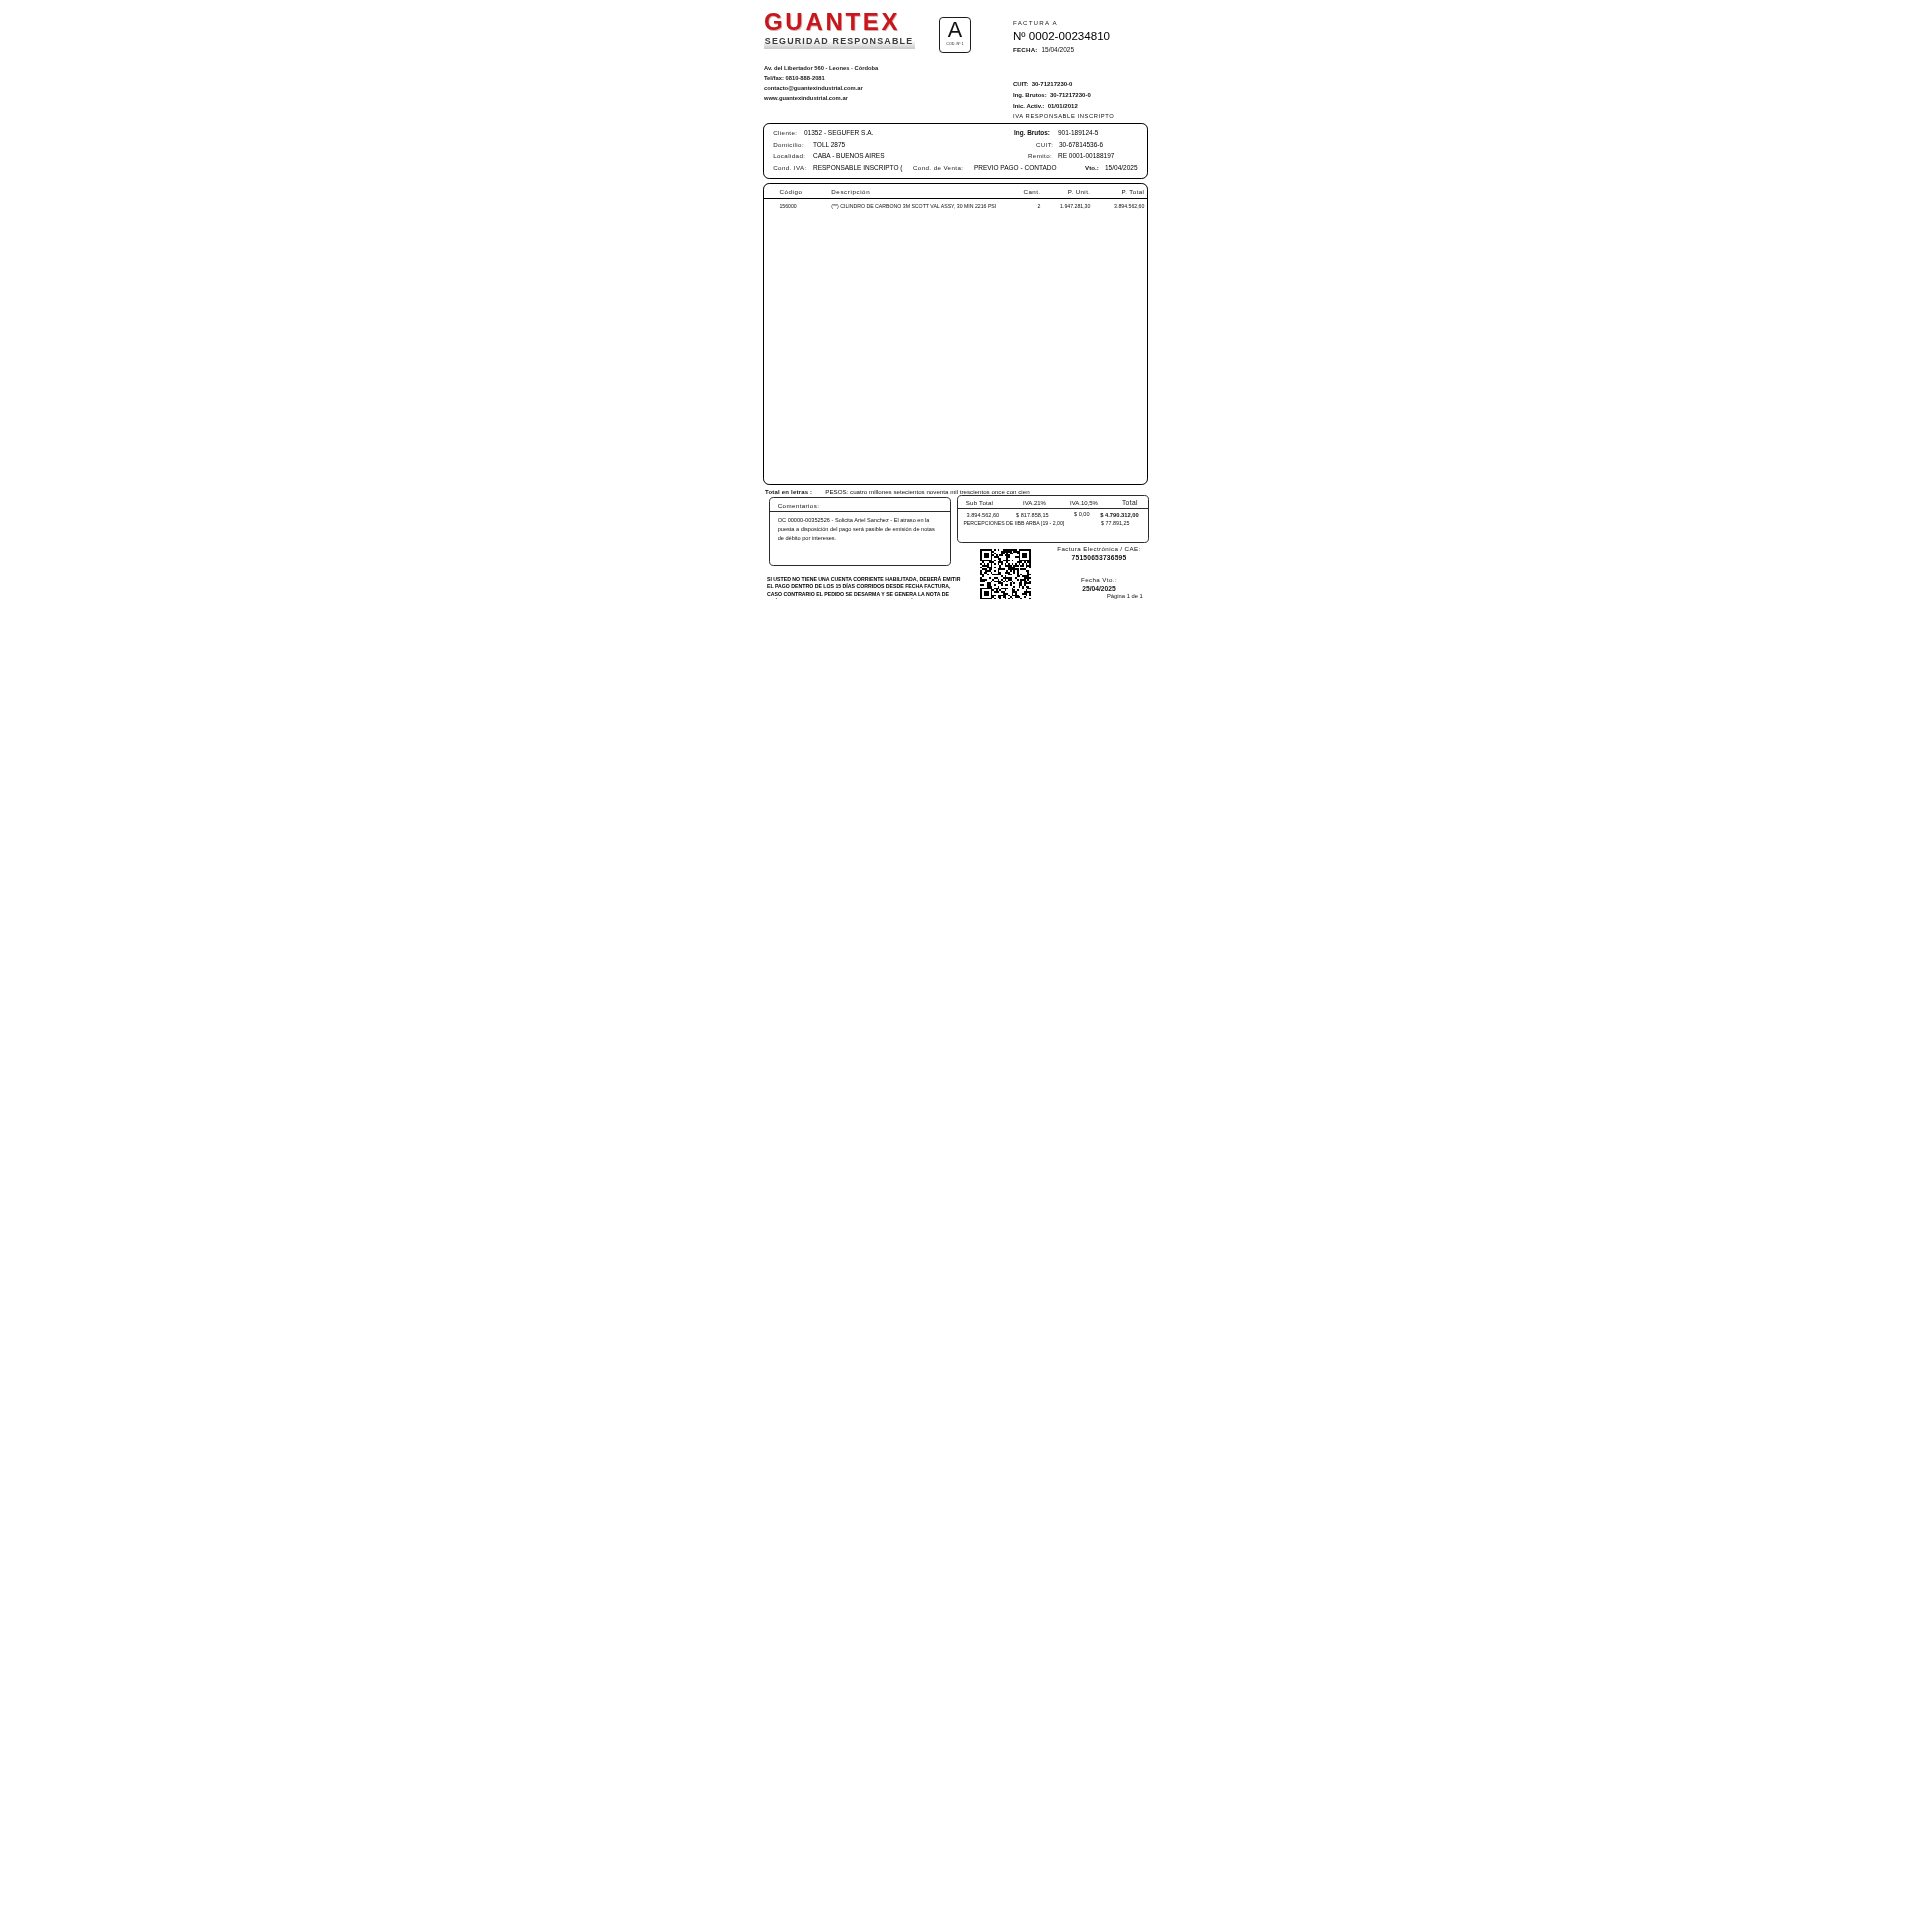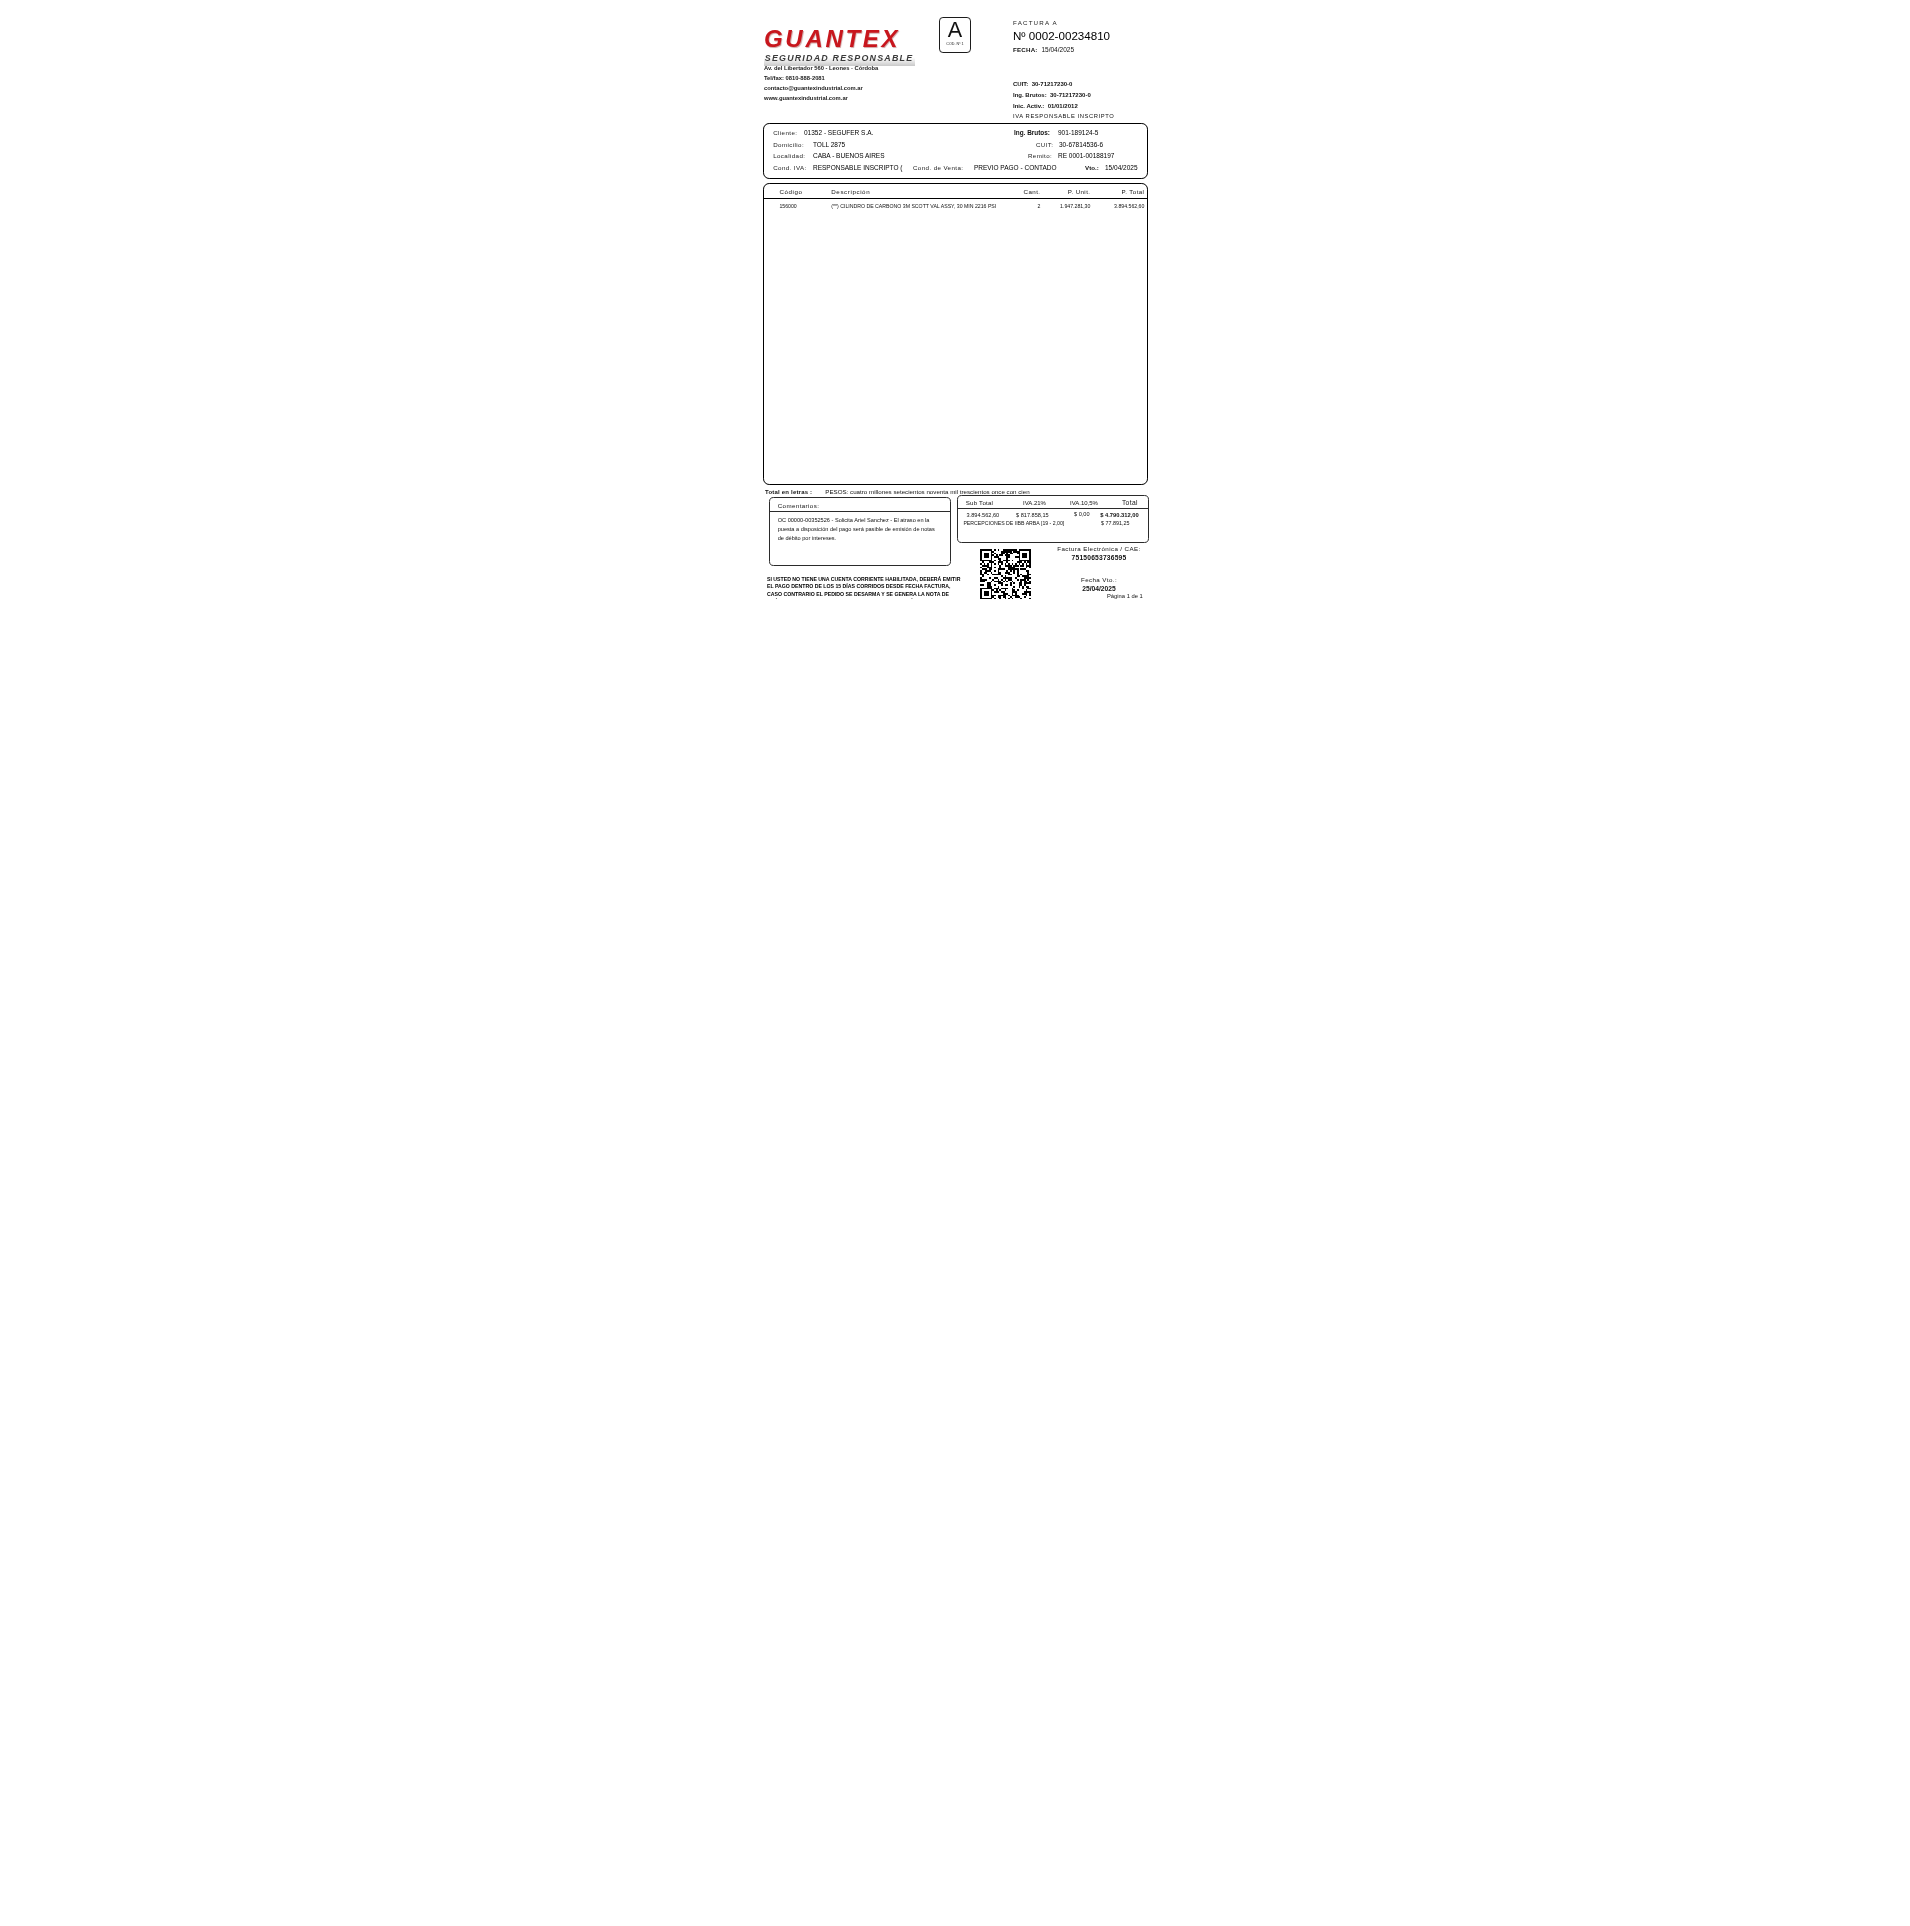--- a/index.html
+++ b/index.html
@@ -108,21 +108,21 @@
     left:24px; top:576px; width:196px;
     font-size:5.2px; font-weight:bold; line-height:1.4; color:#000;
   }
   .pagenum { left:364px; top:593px; font-size:5.8px; }
 </style>
 </head>
 <body>
 
 <div class="page">
 
-  <div class="abs" style="left:21px; top:27px;font-style:italic;">
+  <div class="abs" style="left:21px; top:10px;">
     <div class="logo-word">GUANTEX</div>
     <div class="logo-sub">SEGURIDAD RESPONSABLE</div>
   </div>
 
   <div class="abs type-box">
     <div class="type-letter">A</div>
     <div class="type-cod">COD. Nº  1</div>
   </div>
 
   <div class="abs" style="left:270px; top:18.5px;">

